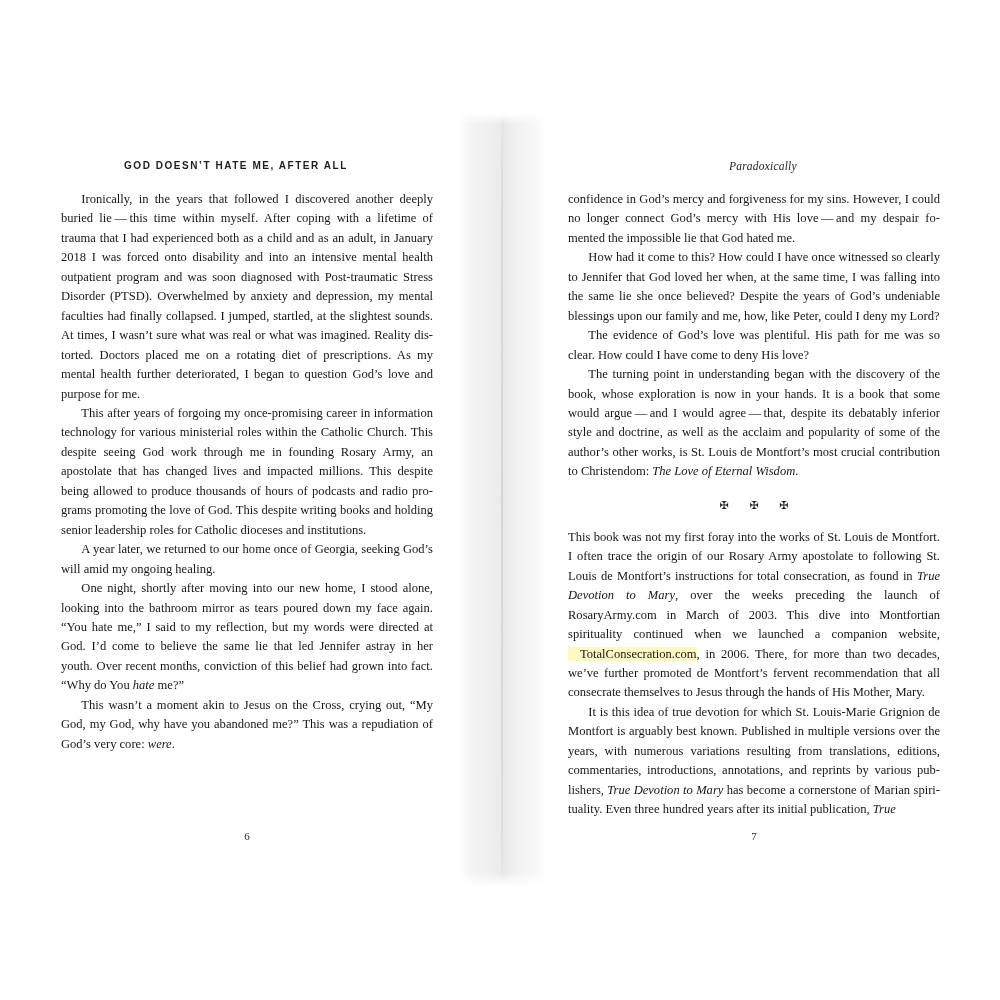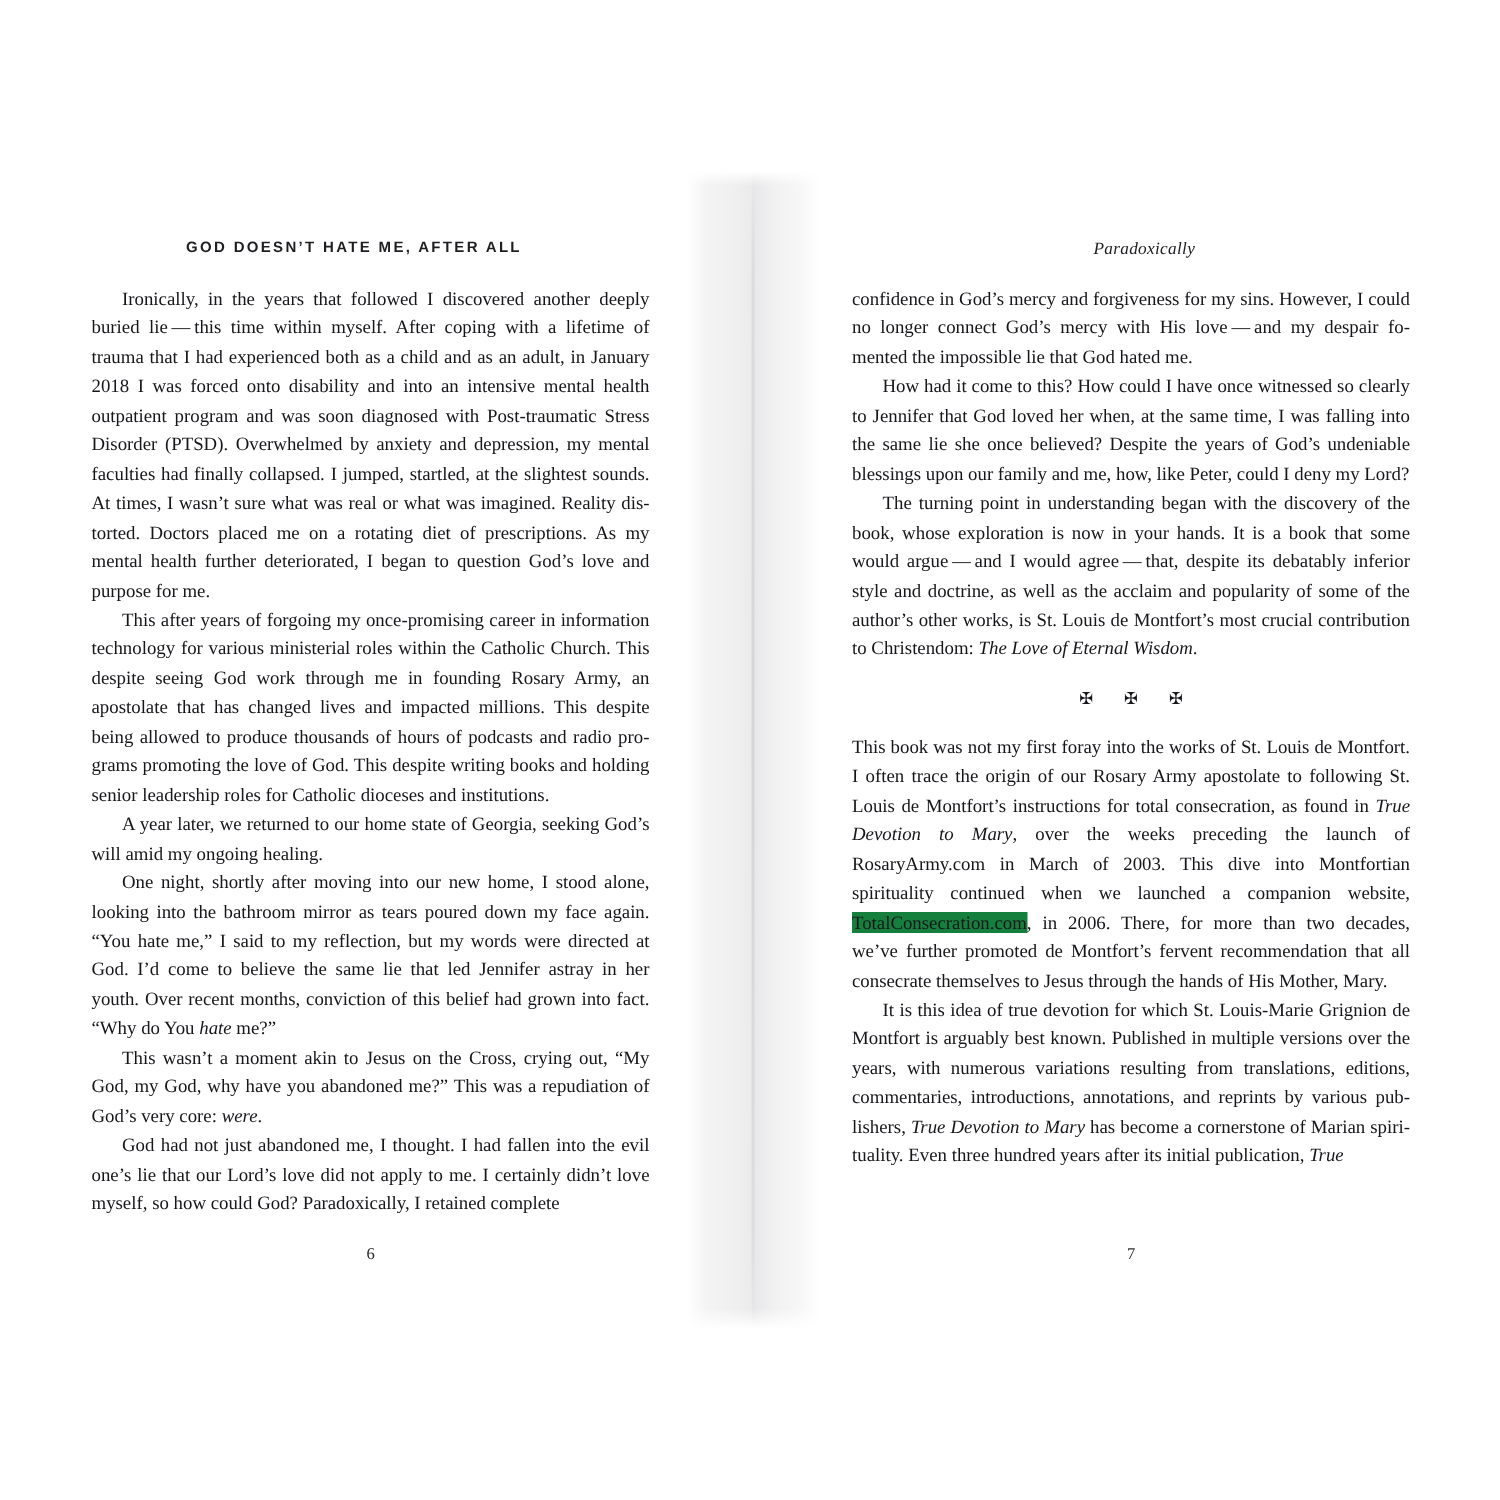--- a/index.html
+++ b/index.html
@@ -110,22 +110,23 @@
 
   .textblock p {
     margin: 0;
     text-indent: 1.62em;
   }
   .textblock p.noindent { text-indent: 0; }
 
   .textblock i, .textblock em { font-style: italic; }
 
   .sel {
-    background: #15803d;
+    background: #fef9c3;
     box-decoration-break: clone;
+    padding-left: 12px;
     -webkit-box-decoration-break: clone;
   }
 
   .ornament {
     margin: 13px 0 13px 0;
     text-align: center;
     font-size: 11px;
     letter-spacing: 9px;
     text-indent: 9px;
     color: #16161a;
@@ -147,38 +148,38 @@
 <body>
 
 <div id="spread">
 
   <div class="page" id="page-left">
     <div class="running-head" id="running-head-left">GOD DOESN’T HATE ME, AFTER ALL</div>
 
     <div class="textblock" id="textblock-left">
         <p class=""><span>Ironically, in the years that followed I discovered another deeply buried lie — this time within myself. After coping with a lifetime of trauma that I had experienced both as a child and as an adult, in January 2018 I was forced onto disability and into an intensive mental health outpatient program and was soon diagnosed with Post-traumatic Stress Disorder (PTSD). Overwhelmed by anxiety and depression, my mental faculties had finally collapsed. I jumped, startled, at the slightest sounds. At times, I wasn’t sure what was real or what was imagined. Reality dis­torted. Doctors placed me on a rotating diet of prescriptions. As my mental health further deteriorated, I began to question God’s love and purpose for me.</span></p>
         <p class=""><span>This after years of forgoing my once-promising career in informa­tion technology for various ministerial roles within the Catholic Church. This despite seeing God work through me in founding Rosary Army, an apostolate that has changed lives and impacted millions. This despite being allowed to produce thousands of hours of podcasts and radio pro­grams promoting the love of God. This despite writing books and hold­ing senior leadership roles for Catholic dioceses and institutions.</span></p>
-        <p class=""><span>A year later, we returned to our home state of Georgia, seeking God’s will amid my ongoing healing.</span></p>
+        <p class=""><span>A year later, we returned to our home once of Georgia, seeking God’s will amid my ongoing healing.</span></p>
         <p class=""><span>One night, shortly after moving into our new home, I stood alone, looking into the bathroom mirror as tears poured down my face again. “You hate me,” I said to my reflection, but my words were directed at God. I’d come to believe the same lie that led Jennifer astray in her youth. Over recent months, conviction of this belief had grown into fact. “Why do You </span><i>hate</i><span> me?”</span></p>
         <p class=""><span>This wasn’t a moment akin to Jesus on the Cross, crying out, “My God, my God, why have you abandoned me?” This was a repudiation of God’s very core: </span><i>were</i><span>.</span></p>
-        <p class=""><span>God had not just abandoned me, I thought. I had fallen into the evil one’s lie that our Lord’s love did not apply to me. I certainly didn’t love myself, so how could God? Paradoxically, I retained complete</span></p>
       </div>
 
     <div class="folio" id="folio-left">6</div>
   </div>
 
   <div id="gutter"></div>
   <div id="gutter-seam"></div>
 
   <div class="page" id="page-right">
     <div class="running-head" id="running-head-right">Paradoxically</div>
 
     <div class="textblock" id="textblock-right">
         <p class="noindent"><span>confidence in God’s mercy and forgiveness for my sins. However, I could no longer connect God’s mercy with His love — and my despair fo­mented the impossible lie that God hated me.</span></p>
         <p class=""><span>How had it come to this? How could I have once witnessed so clearly to Jennifer that God loved her when, at the same time, I was falling into the same lie she once believed? Despite the years of God’s undeniable bless­ings upon our family and me, how, like Peter, could I deny my Lord?</span></p>
+        <p class=""><span>The evidence of God’s love was plentiful. His path for me was so clear. How could I have come to deny His love?</span></p>
         <p class=""><span>The turning point in understanding began with the discovery of the book, whose exploration is now in your hands. It is a book that some would argue — and I would agree — that, despite its debatably inferior style and doctrine, as well as the acclaim and popularity of some of the author’s other works, is St. Louis de Montfort’s most crucial contribu­tion to Christendom: </span><i>The Love of Eternal Wisdom</i><span>.</span></p>
         <div class="ornament">✠ ✠ ✠</div>
         <p class="noindent"><span>This book was not my first foray into the works of St. Louis de Montfort. I often trace the origin of our Rosary Army apostolate to following St. Louis de Montfort’s instructions for total consecration, as found in </span><i>True Devotion to Mary</i><span>, over the weeks preceding the launch of RosaryArmy.com in March of 2003. This dive into Montfortian spirituality continued when we launched a companion website, </span><span class="sel">TotalConsecration.com</span><span>, in 2006. There, for more than two decades, we’ve further promoted de Montfort’s fervent recommendation that all consecrate themselves to Jesus through the hands of His Mother, Mary.</span></p>
         <p class=""><span>It is this idea of true devotion for which St. Louis-Marie Grignion de Montfort is arguably best known. Published in multiple versions over the years, with numerous variations resulting from translations, editions, commentaries, introductions, annotations, and reprints by various pub­lishers, </span><i>True Devotion to Mary</i><span> has become a cornerstone of Marian spiri­tuality. Even three hundred years after its initial publication, </span><i>True</i></p>
       </div>
 
     <div class="folio" id="folio-right">7</div>
   </div>
 
 </div>

